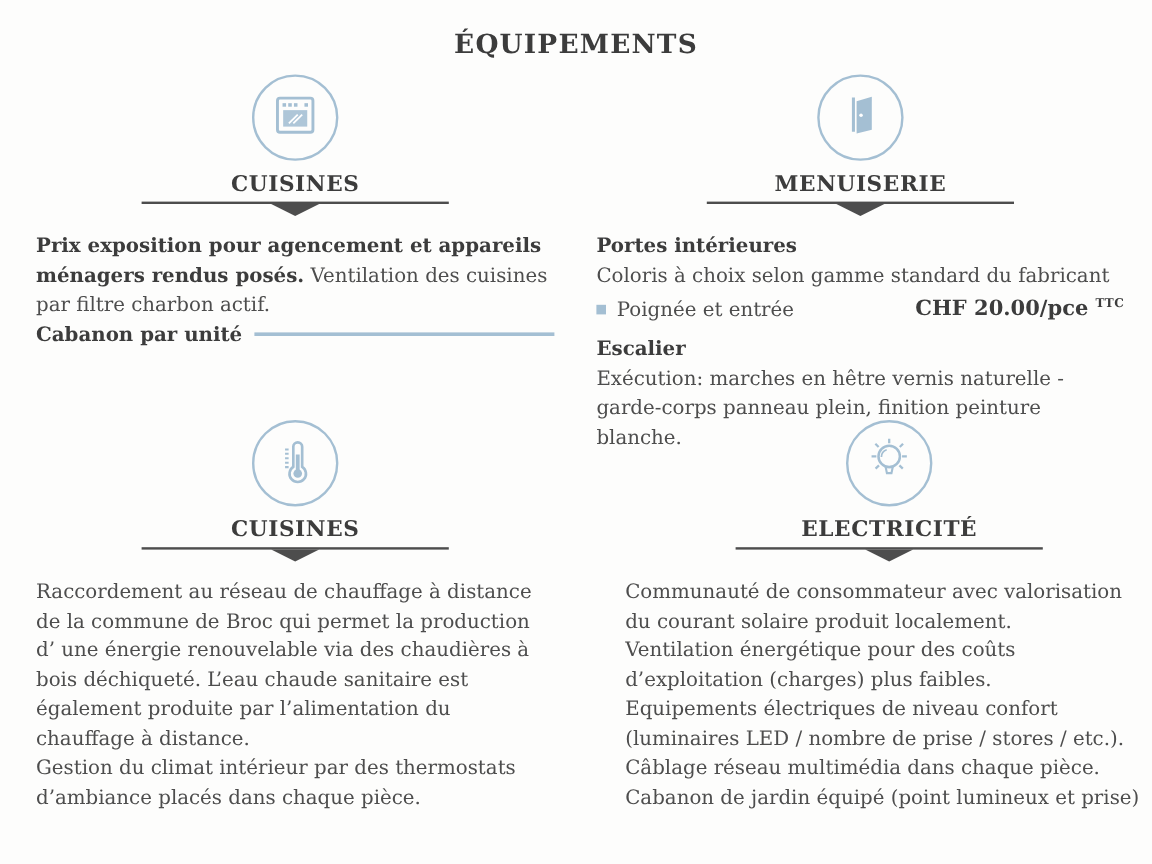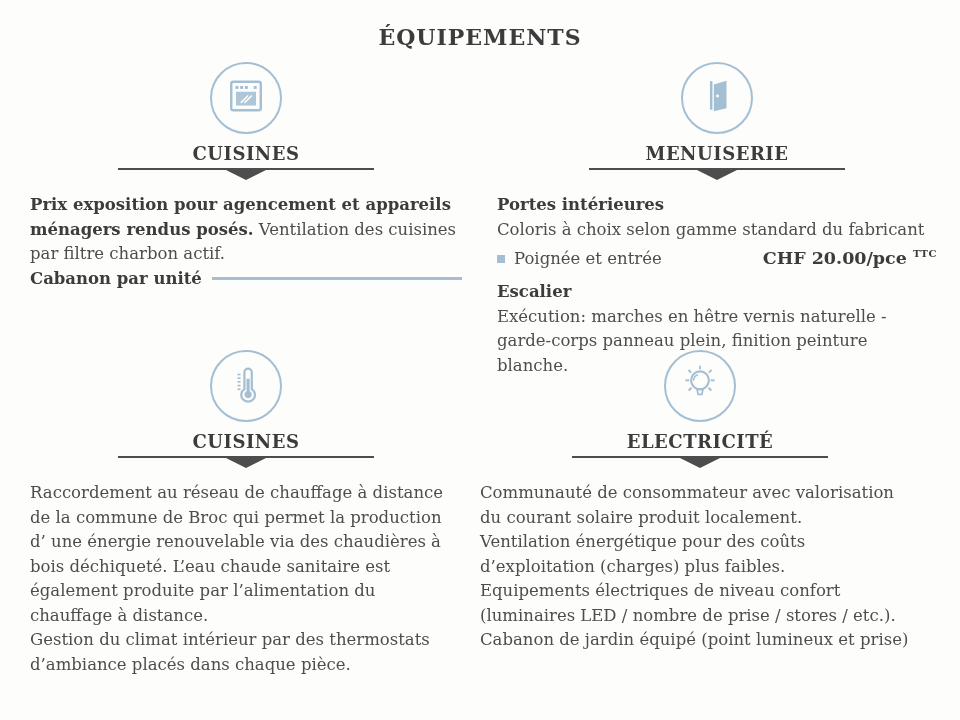--- a/index.html
+++ b/index.html
@@ -13,21 +13,21 @@
   }
   .page-title {
     position:absolute; top:24px; left:0; width:100%;
     text-align:center; font-size:22px; font-weight:bold;
     color:#3c3c3c; letter-spacing:1px;
   }
   .section { position:absolute; display:flex; flex-direction:column; }
   #sec-cuisines    { left:30px;  top:62px;  width:432px; }
   #sec-menuiserie  { left:497px; top:62px;  width:440px; }
   #sec-chauffage   { left:30px;  top:350px; width:432px; }
-  #sec-electricite { left:480px; top:350px; width:440px; }
+  #sec-electricite { left:521px; top:350px; width:440px; }
 
   .icon-circle {
     width:72px; height:72px; border:2.5px solid #a4bfd3; border-radius:50%;
     margin:0 auto; display:flex; align-items:center; justify-content:center;
     background:transparent;
   }
   .section-title {
     text-align:center; font-weight:bold; font-size:18px;
     color:#3c3c3c; letter-spacing:0.5px; margin-top:9px;
   }
@@ -166,15 +166,16 @@
   </div>
   <div class="section-title">ELECTRICITÉ</div>
   <div class="divider">
     <div class="line"></div>
       <div class="tri"></div>
   </div>
   <div class="content">
     <p>Communauté de consommateur avec valorisation du courant solaire produit localement.</p>
     <p>Ventilation énergétique pour des coûts d’exploitation (charges) plus faibles.</p>
     <p>Equipements électriques de niveau confort (luminaires LED / nombre de prise / stores / etc.).</p>
+    <p>Câblage réseau multimédia dans chaque pièce.</p>
     <p>Cabanon de jardin équipé (point lumineux et prise)</p>
   </div>
 </div>
 
 </body></html>

